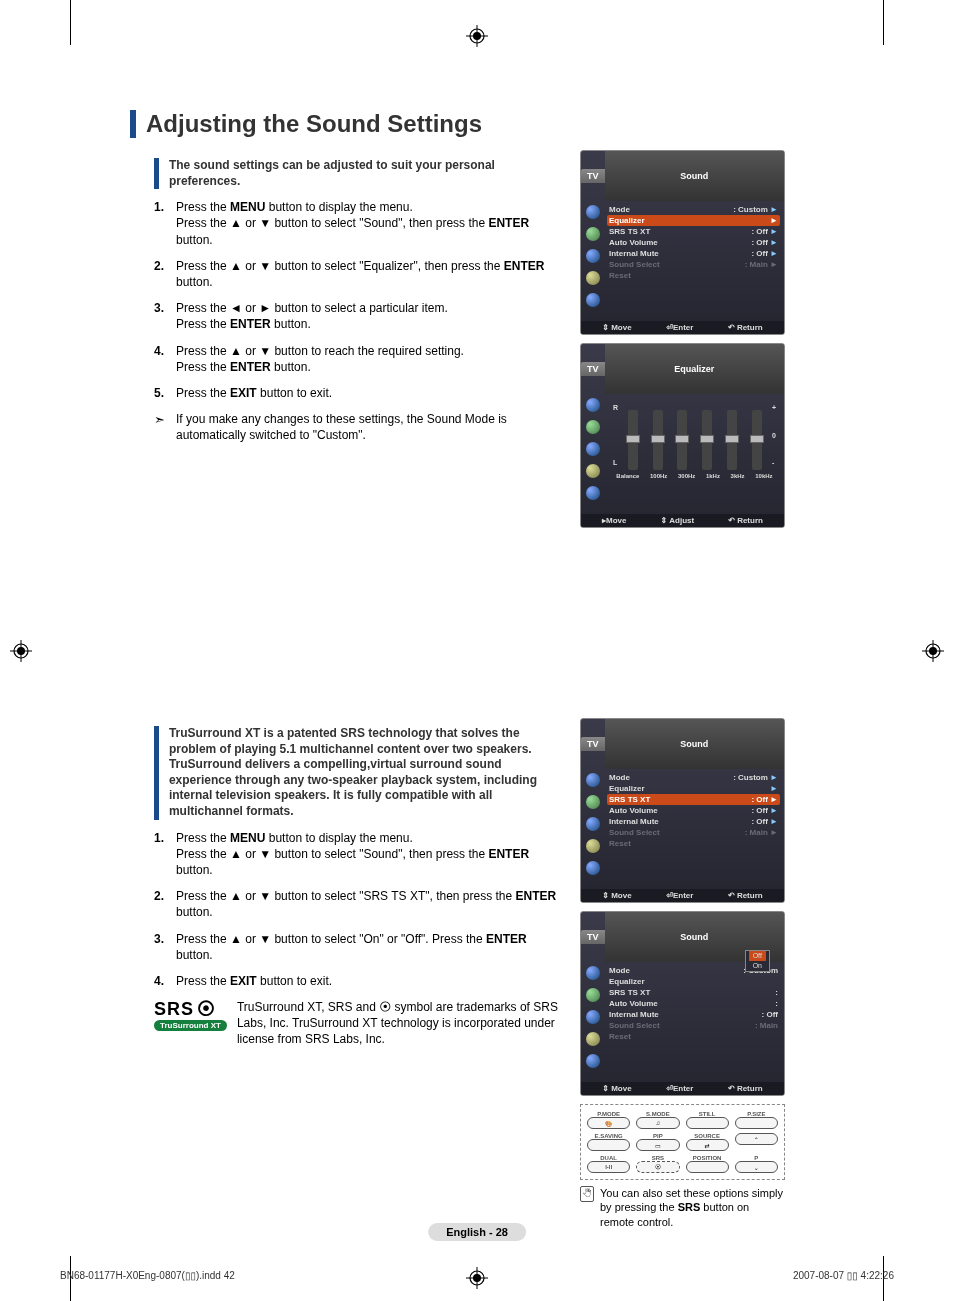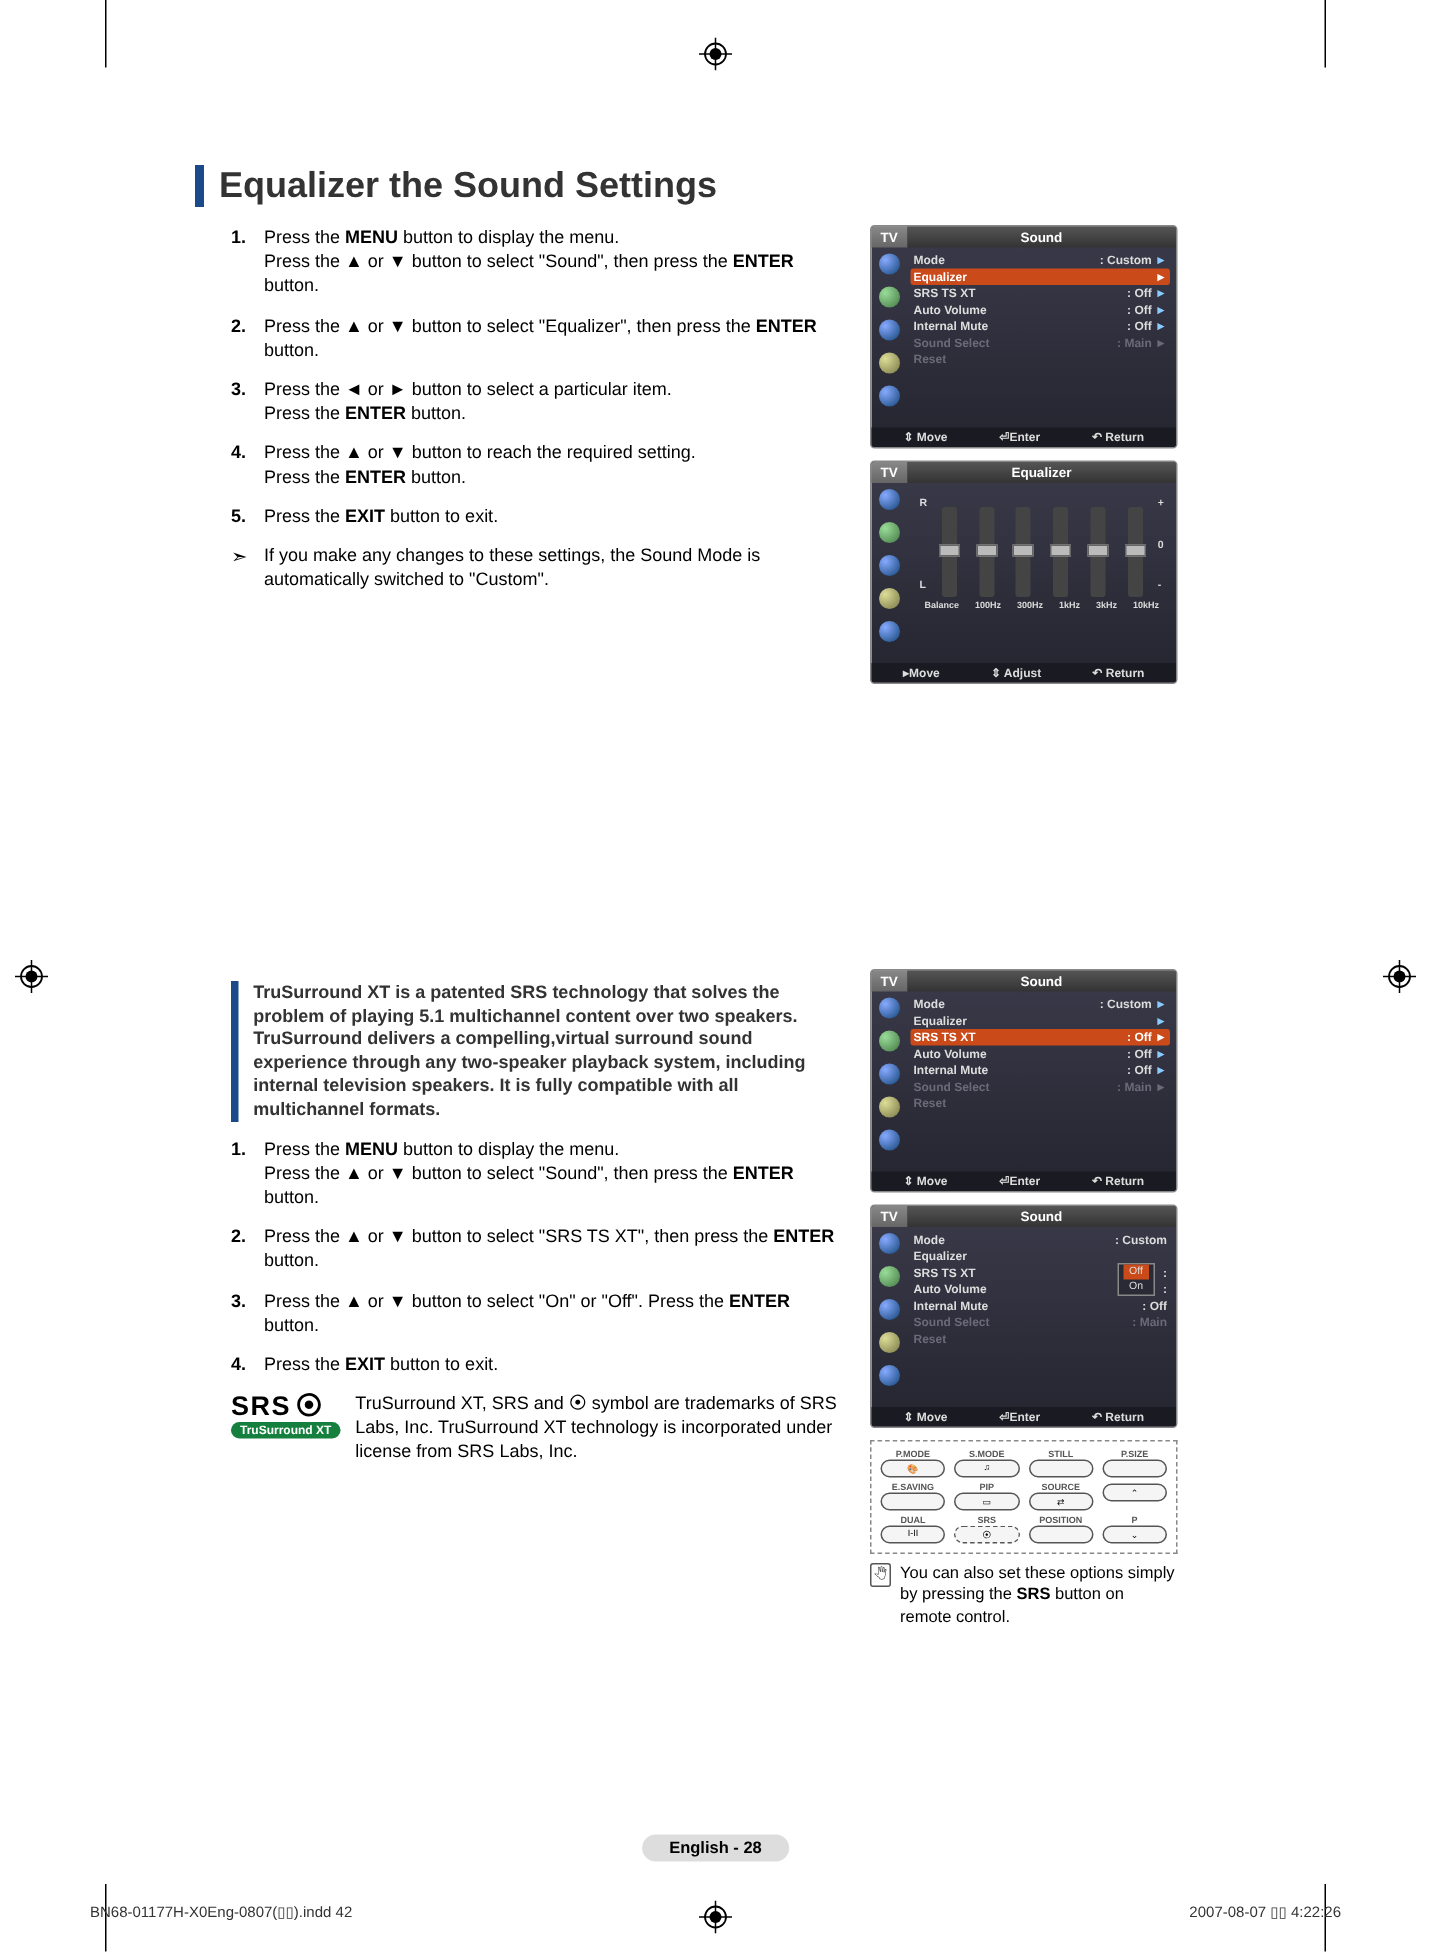--- a/index.html
+++ b/index.html
@@ -18,21 +18,21 @@
   .screen-col { width: 210px; }
   ol.steps { list-style: none; margin-left: 24px; }
   ol.steps li { display: flex; margin-bottom: 10px; line-height: 1.35; }
   ol.steps li .num { font-weight: bold; width: 22px; flex-shrink: 0; }
   ol.steps li .txt { flex: 1; }
   .note { display: flex; margin-left: 24px; margin-top: 6px; line-height: 1.35; }
   .note .arrow { width: 22px; flex-shrink: 0; font-size: 13px; }
   .osd { background: linear-gradient(#3a3a4a,#252530); border: 1px solid #888; border-radius: 3px; width: 205px; margin-bottom: 8px; font-size: 8px; color: #ddd; }
   .osd-head { display: flex; align-items: center; }
   .osd-tv { background: linear-gradient(#888,#666); color: #fff; font-weight: bold; padding: 2px 6px; border-radius: 2px 0 0 0; font-size: 9px; }
-  .osd-title { flex: 1; text-align: center; background: linear-gradient(#555,#333); color: #fff; font-weight: bold; padding: 2px 0; font-size: 9px; border-radius: 0 2px 0 0; }
+  .osd-title { flex: 1; text-align: center; background: linear-gradient(#555,#333); color: #fff; font-weight: bold; padding: 20px 0; font-size: 9px; border-radius: 0 2px 0 0; }
   .osd-body { display: flex; min-height: 120px; }
   .osd-icons { width: 24px; display: flex; flex-direction: column; align-items: center; padding-top: 4px; gap: 8px; }
   .osd-icon { width: 14px; height: 14px; background: radial-gradient(circle at 30% 30%, #8af, #147); border-radius: 50%; }
   .osd-icon.g { background: radial-gradient(circle at 30% 30%, #9d9, #474); }
   .osd-icon.y { background: radial-gradient(circle at 30% 30%, #dd9, #774); }
   .osd-list { flex: 1; padding: 3px 4px 3px 2px; }
   .osd-row { display: flex; justify-content: space-between; padding: 1px 2px; border-radius: 2px; }
   .osd-row .lbl { color: #ddd; font-weight: bold; }
   .osd-row .val { color: #ddd; font-weight: bold; }
   .osd-row .tri { color: #8cf; }
@@ -107,25 +107,29 @@
 
 <hr class="hair" style="top:0; left:70px; width:0; height:45px; border:none; border-left:0.5px solid #000;">
 <hr class="hair" style="top:0; right:70px; width:0; height:45px; border:none; border-left:0.5px solid #000;">
 <hr class="hair" style="bottom:0; left:70px; width:0; height:45px; border:none; border-left:0.5px solid #000;">
 <hr class="hair" style="bottom:0; right:70px; width:0; height:45px; border:none; border-left:0.5px solid #000;">
 
 <div class="page">
 
   <div class="section-title-wrap">
     <div class="title-bar"></div>
-    <div class="section-title">Equalizer the Sound Settings</div>
+    <div class="section-title">Adjusting the Sound Settings</div>
   </div>
 
   <div class="content-row">
     <div class="text-col">
+      <div class="intro-wrap">
+        <div class="intro-bar"></div>
+        <div class="intro">The sound settings can be adjusted to suit your personal preferences.</div>
+      </div>
       <ol class="steps" id="steps1">
           <li>
             <span class="num">1.</span>
             <span class="txt">Press the <b>MENU</b> button to display the menu.<br>Press the ▲ or ▼ button to select "Sound", then press the <b>ENTER</b> button.</span>
           </li>
           <li>
             <span class="num">2.</span>
             <span class="txt">Press the ▲ or ▼ button to select "Equalizer", then press the <b>ENTER</b> button.</span>
           </li>
           <li>

